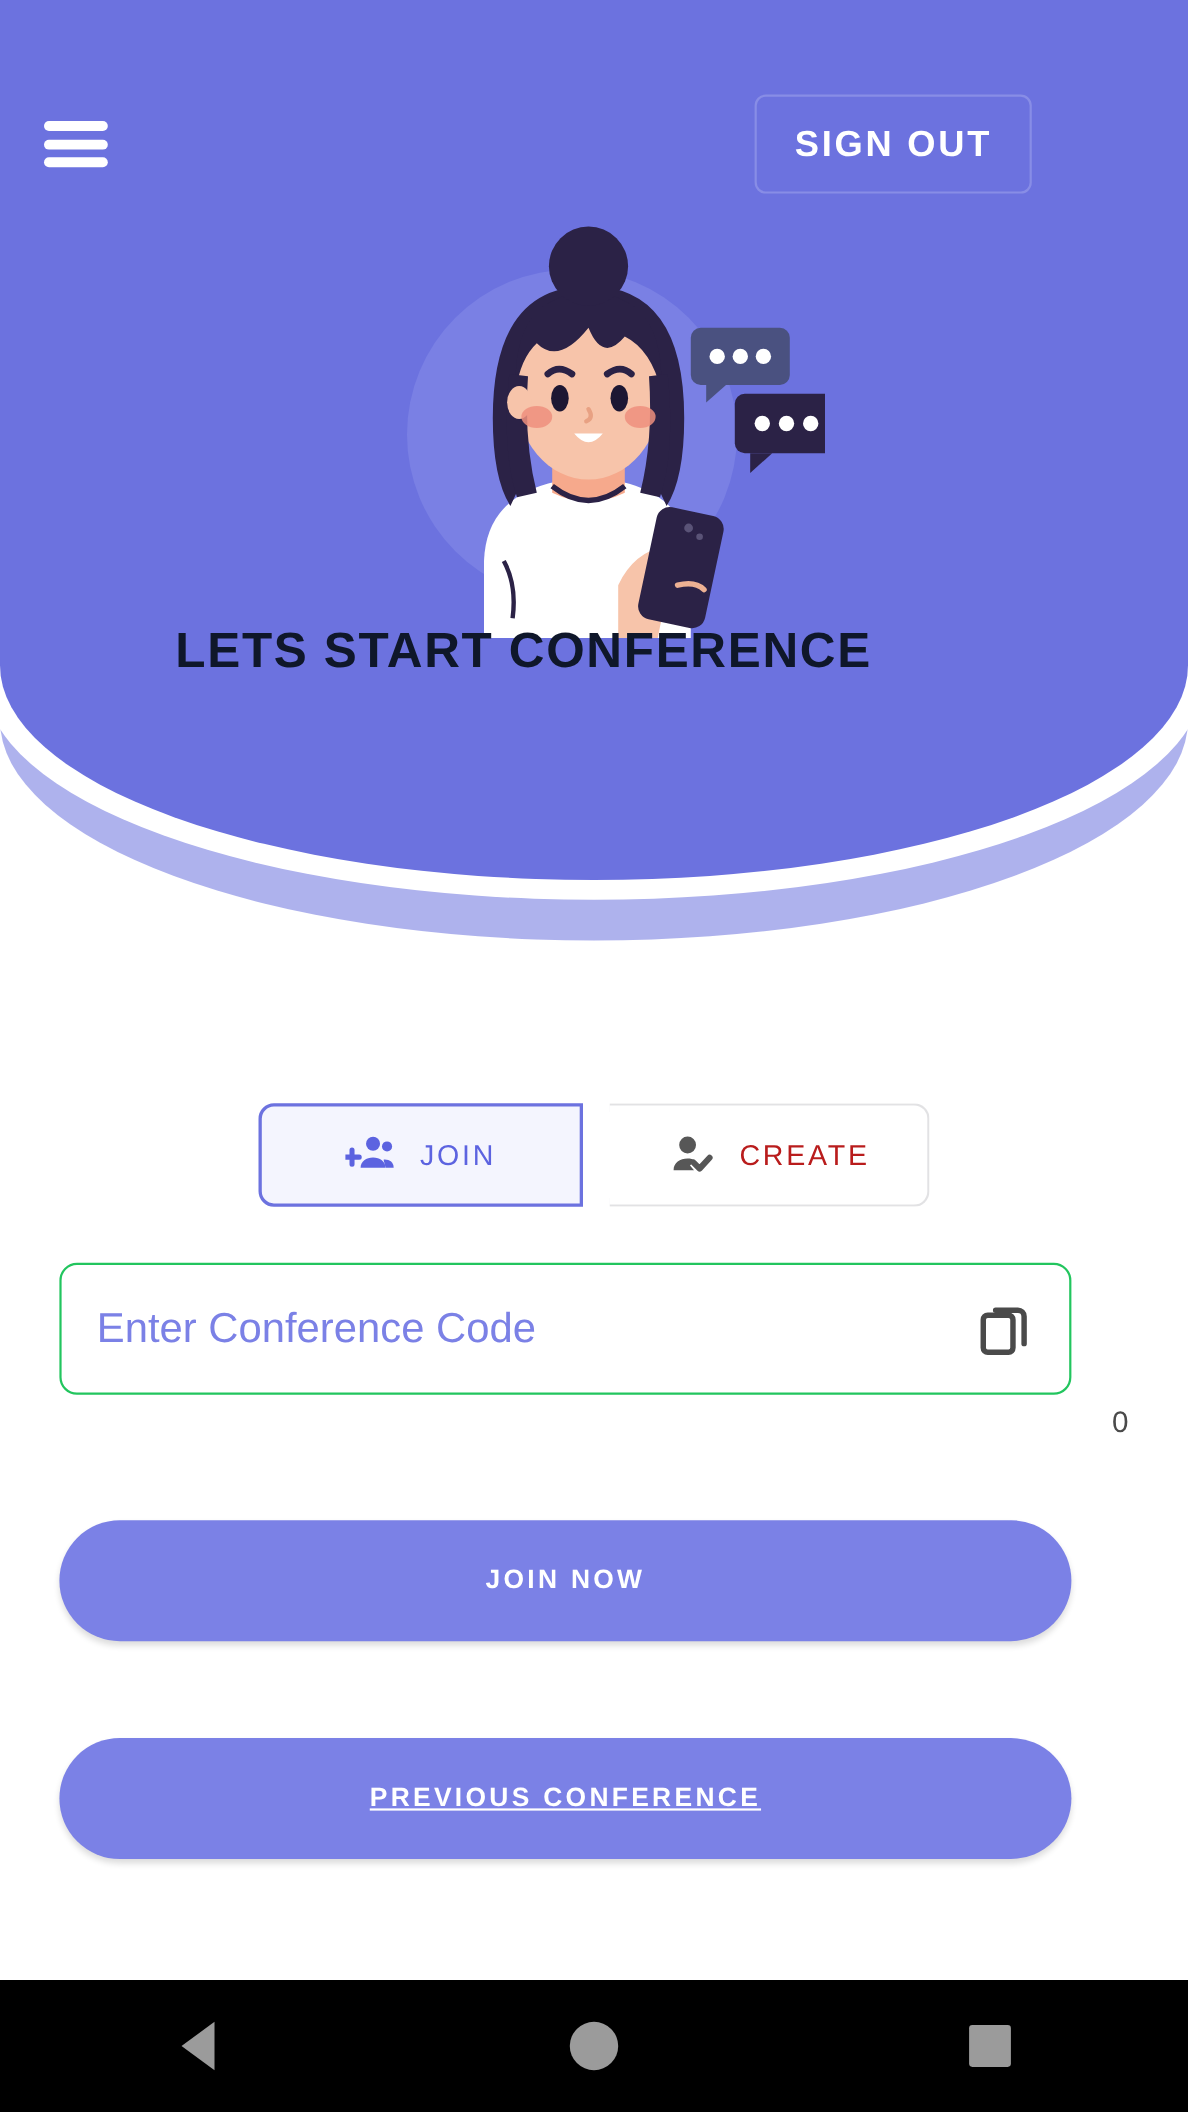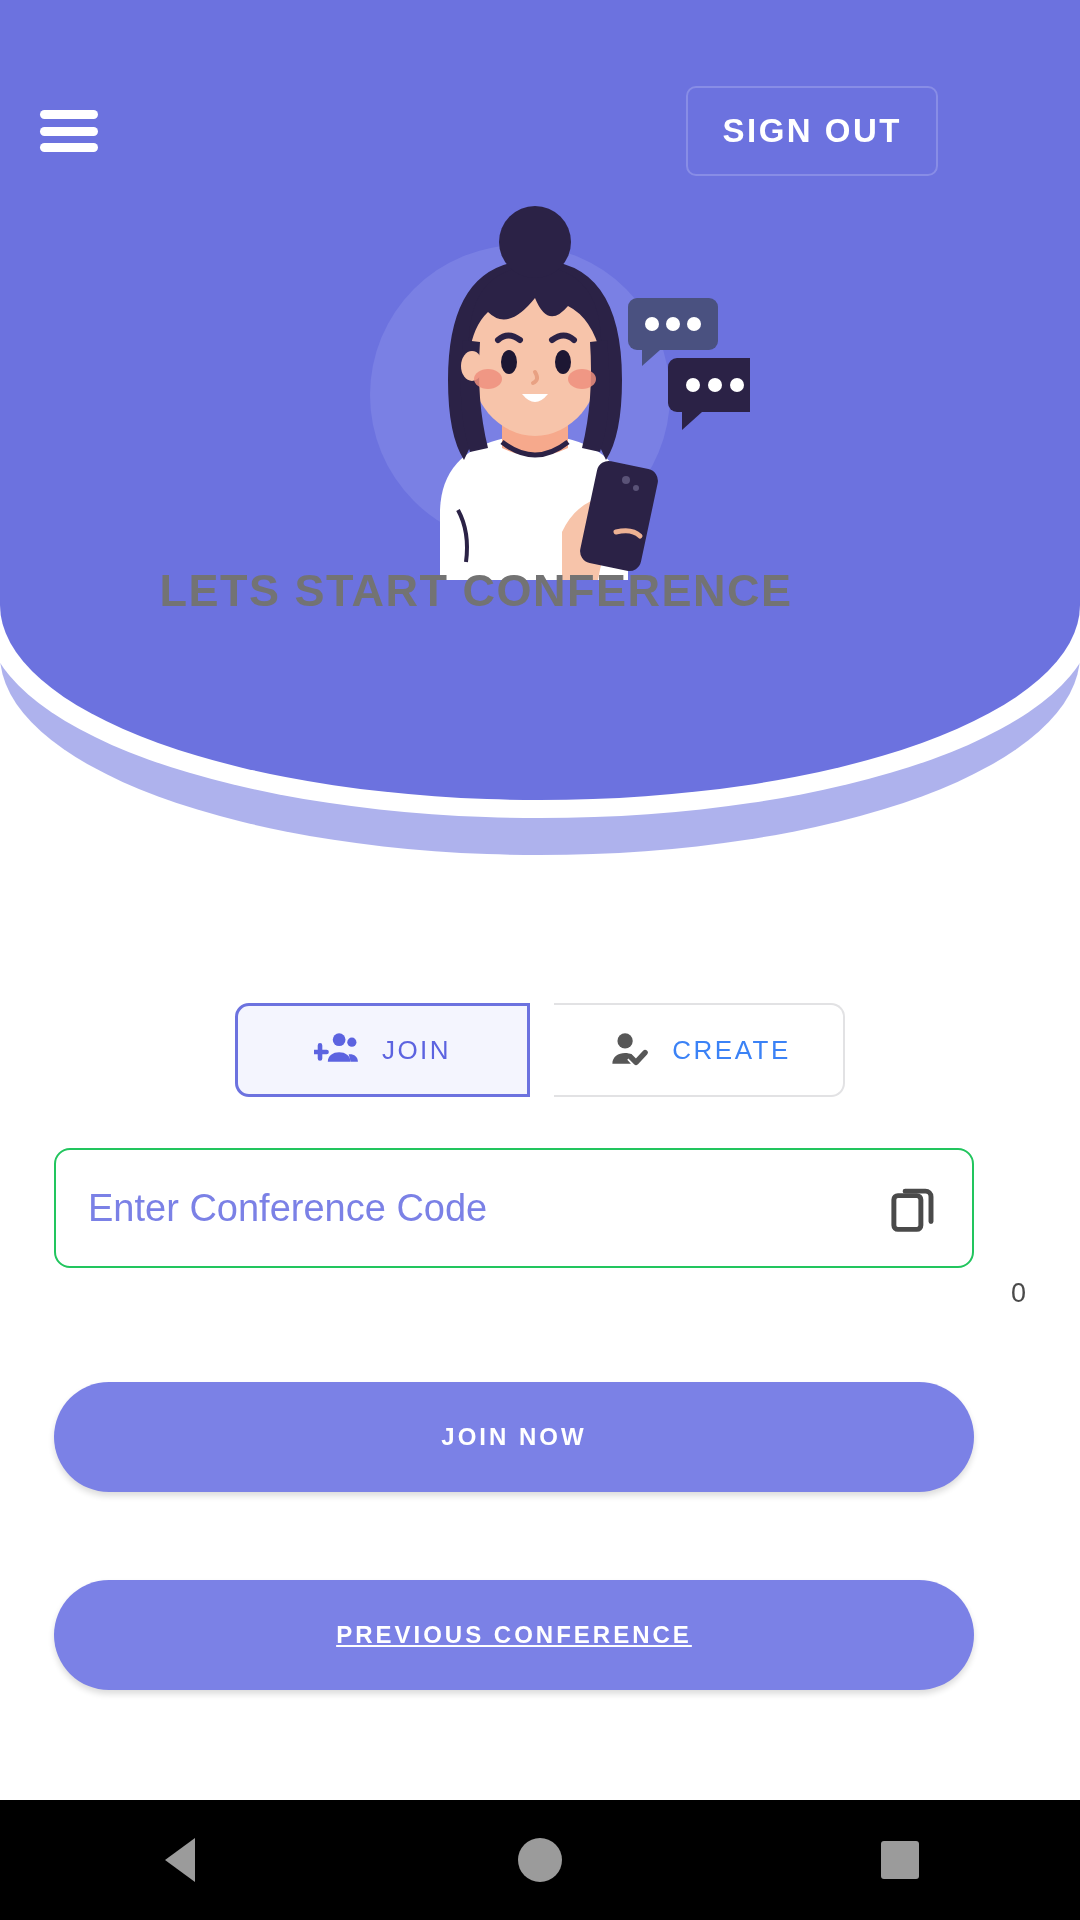--- a/index.html
+++ b/index.html
@@ -79,21 +79,21 @@
   
   .hero-illustration{
     position:absolute; top:180px; left:0; width:1080px; height:400px;
     display:flex; align-items:center; justify-content:center;
     pointer-events:none;
   }
 
   .hero-title{
     position:absolute; top:565px; left:0; width:952px;
     text-align:center;
-    color:#737373;
+    color:#0f172a;
     font-size:45px;
     font-weight:700;
     letter-spacing:1.5px;
   }
 
   
   .segmented{
     position:absolute; top:1003px; left:235px;
     width:610px; height:94px;
     display:flex;
@@ -112,21 +112,21 @@
   .seg-join{
     border:3px solid #6C72DF;
     border-radius:14px 0 0 14px;
     background:#F4F5FE;
     color:#5C63E0;
   }
   .seg-create{
     border:2px solid #E2E2E4;
     border-left:none;
     border-radius:0 14px 14px 0;
-    color:#3b82f6;
+    color:#b91c1c;
     margin-left:24px;
   }
 
   
   .code-field{
     position:absolute; top:1148px; left:54px;
     width:920px; height:120px;
     border:2px solid #22c55e;
     border-radius:16px;
     display:flex; align-items:center;

